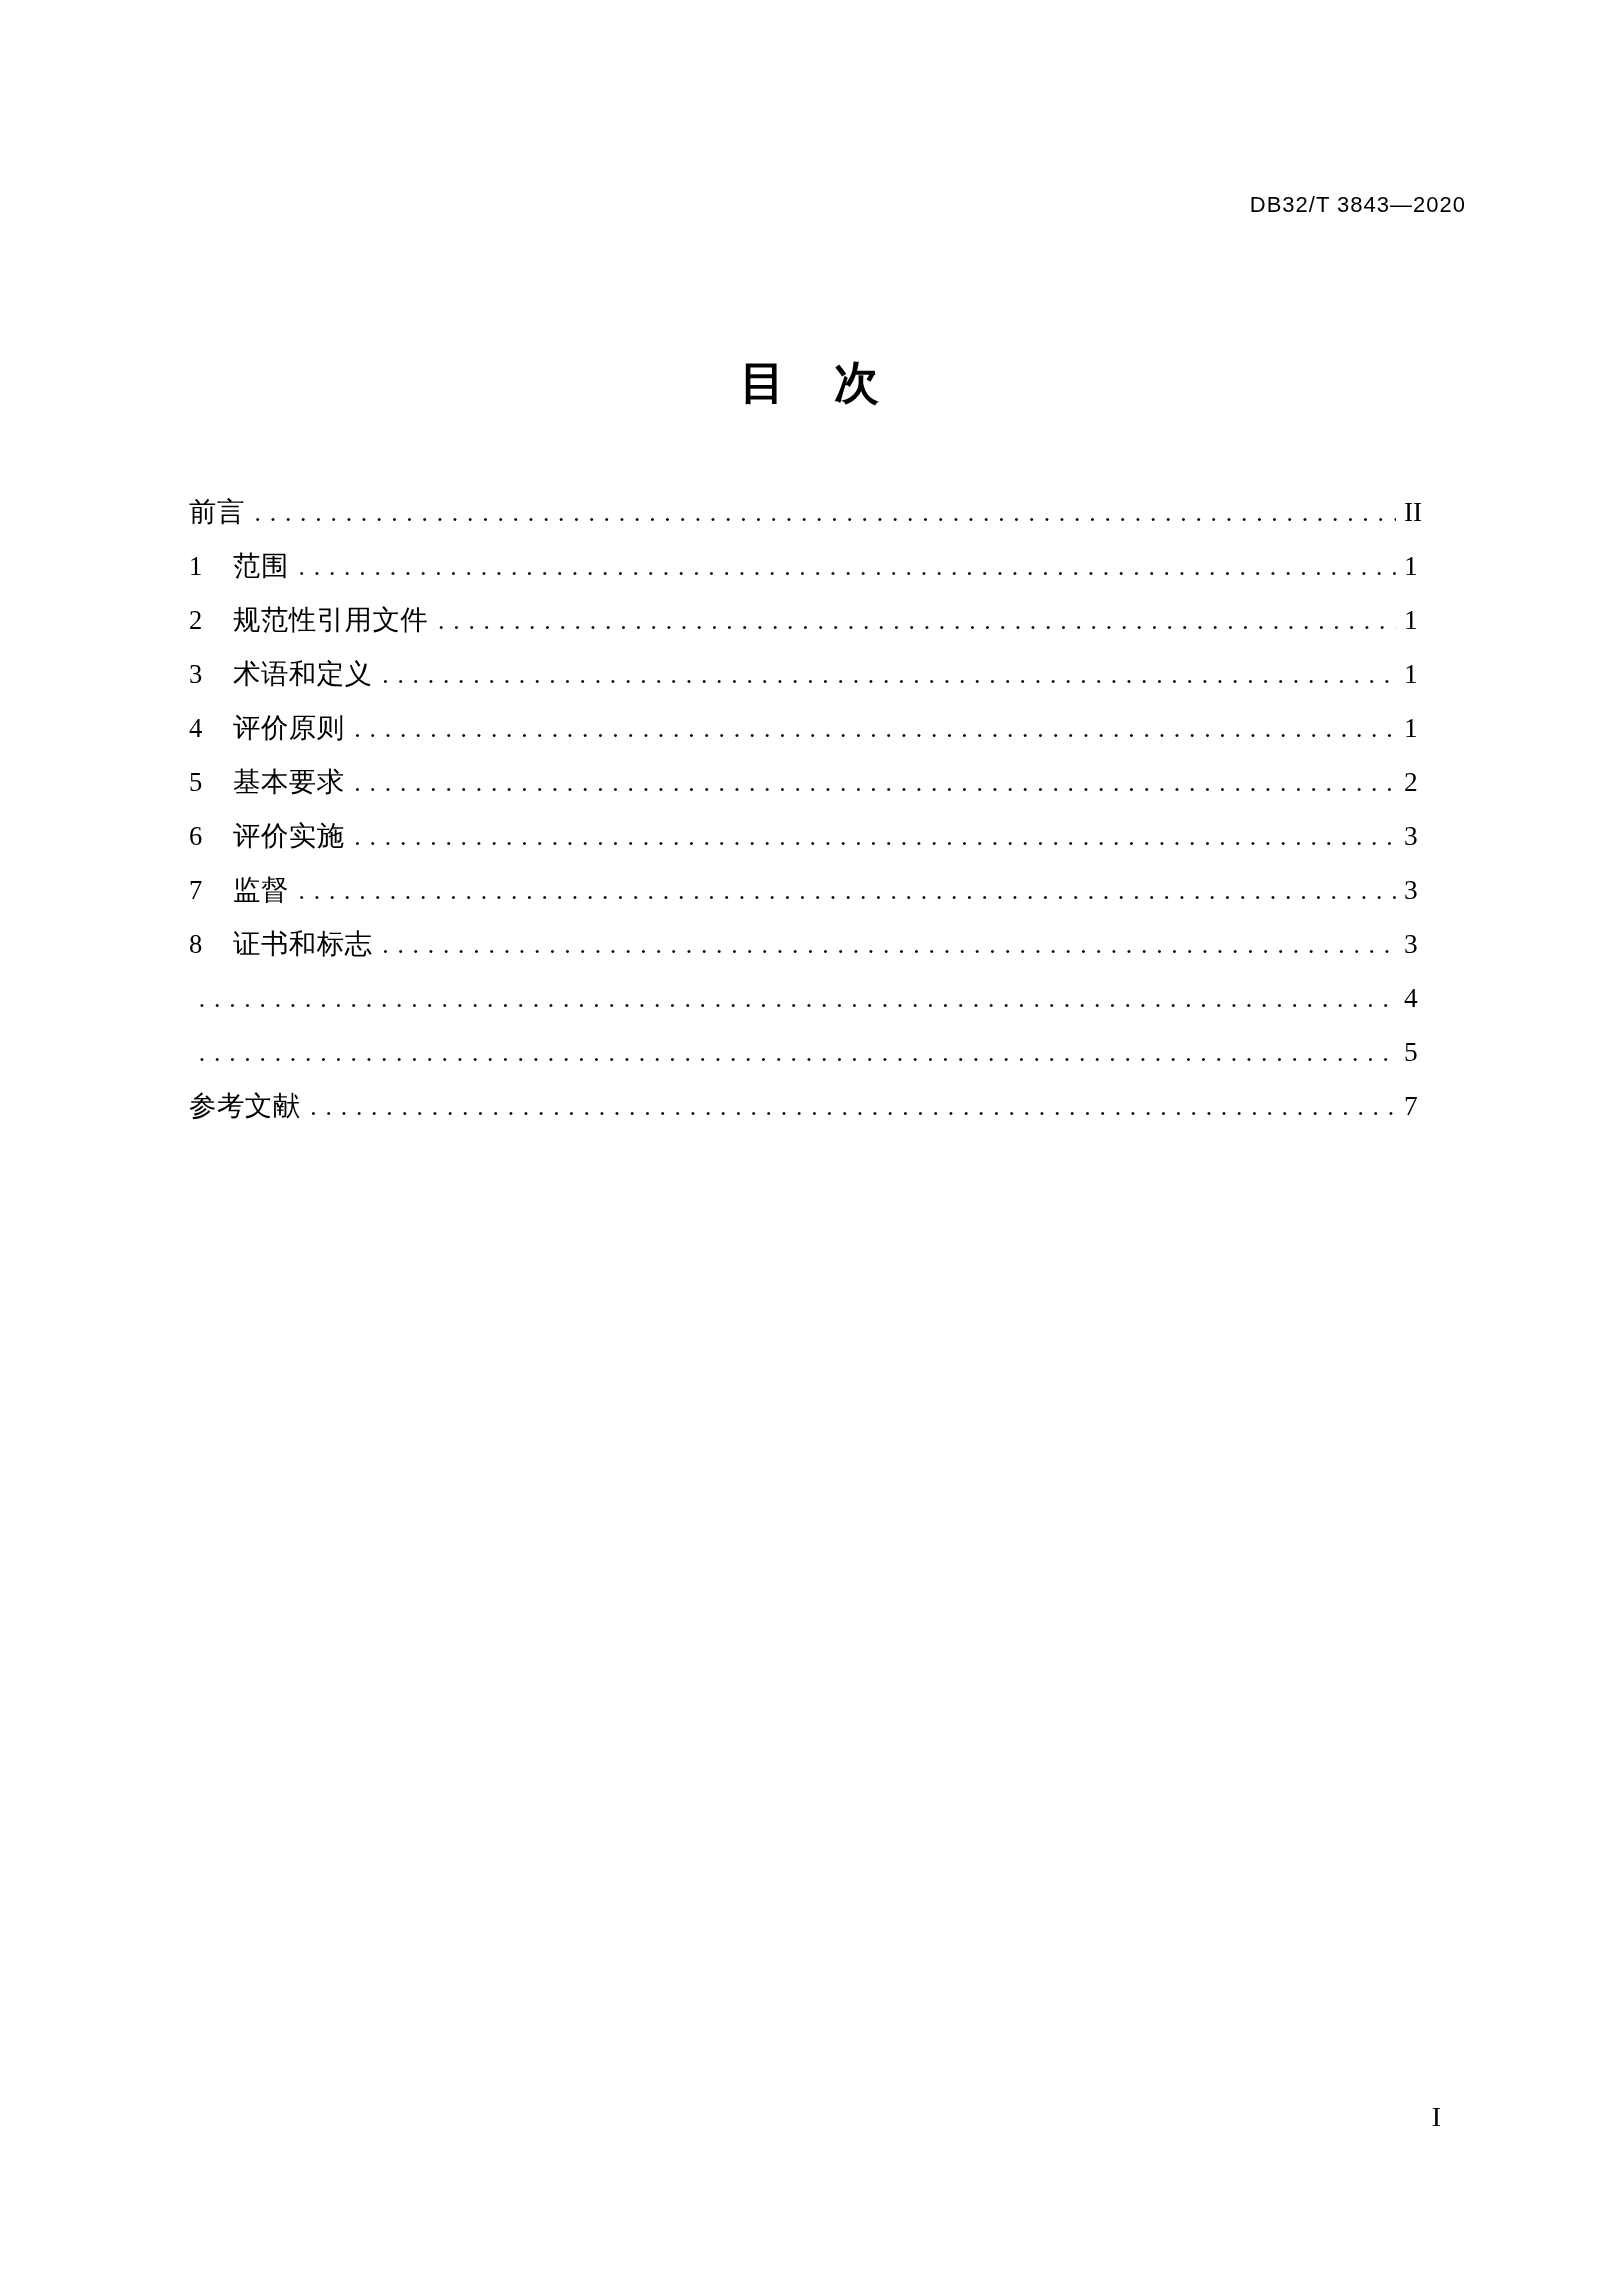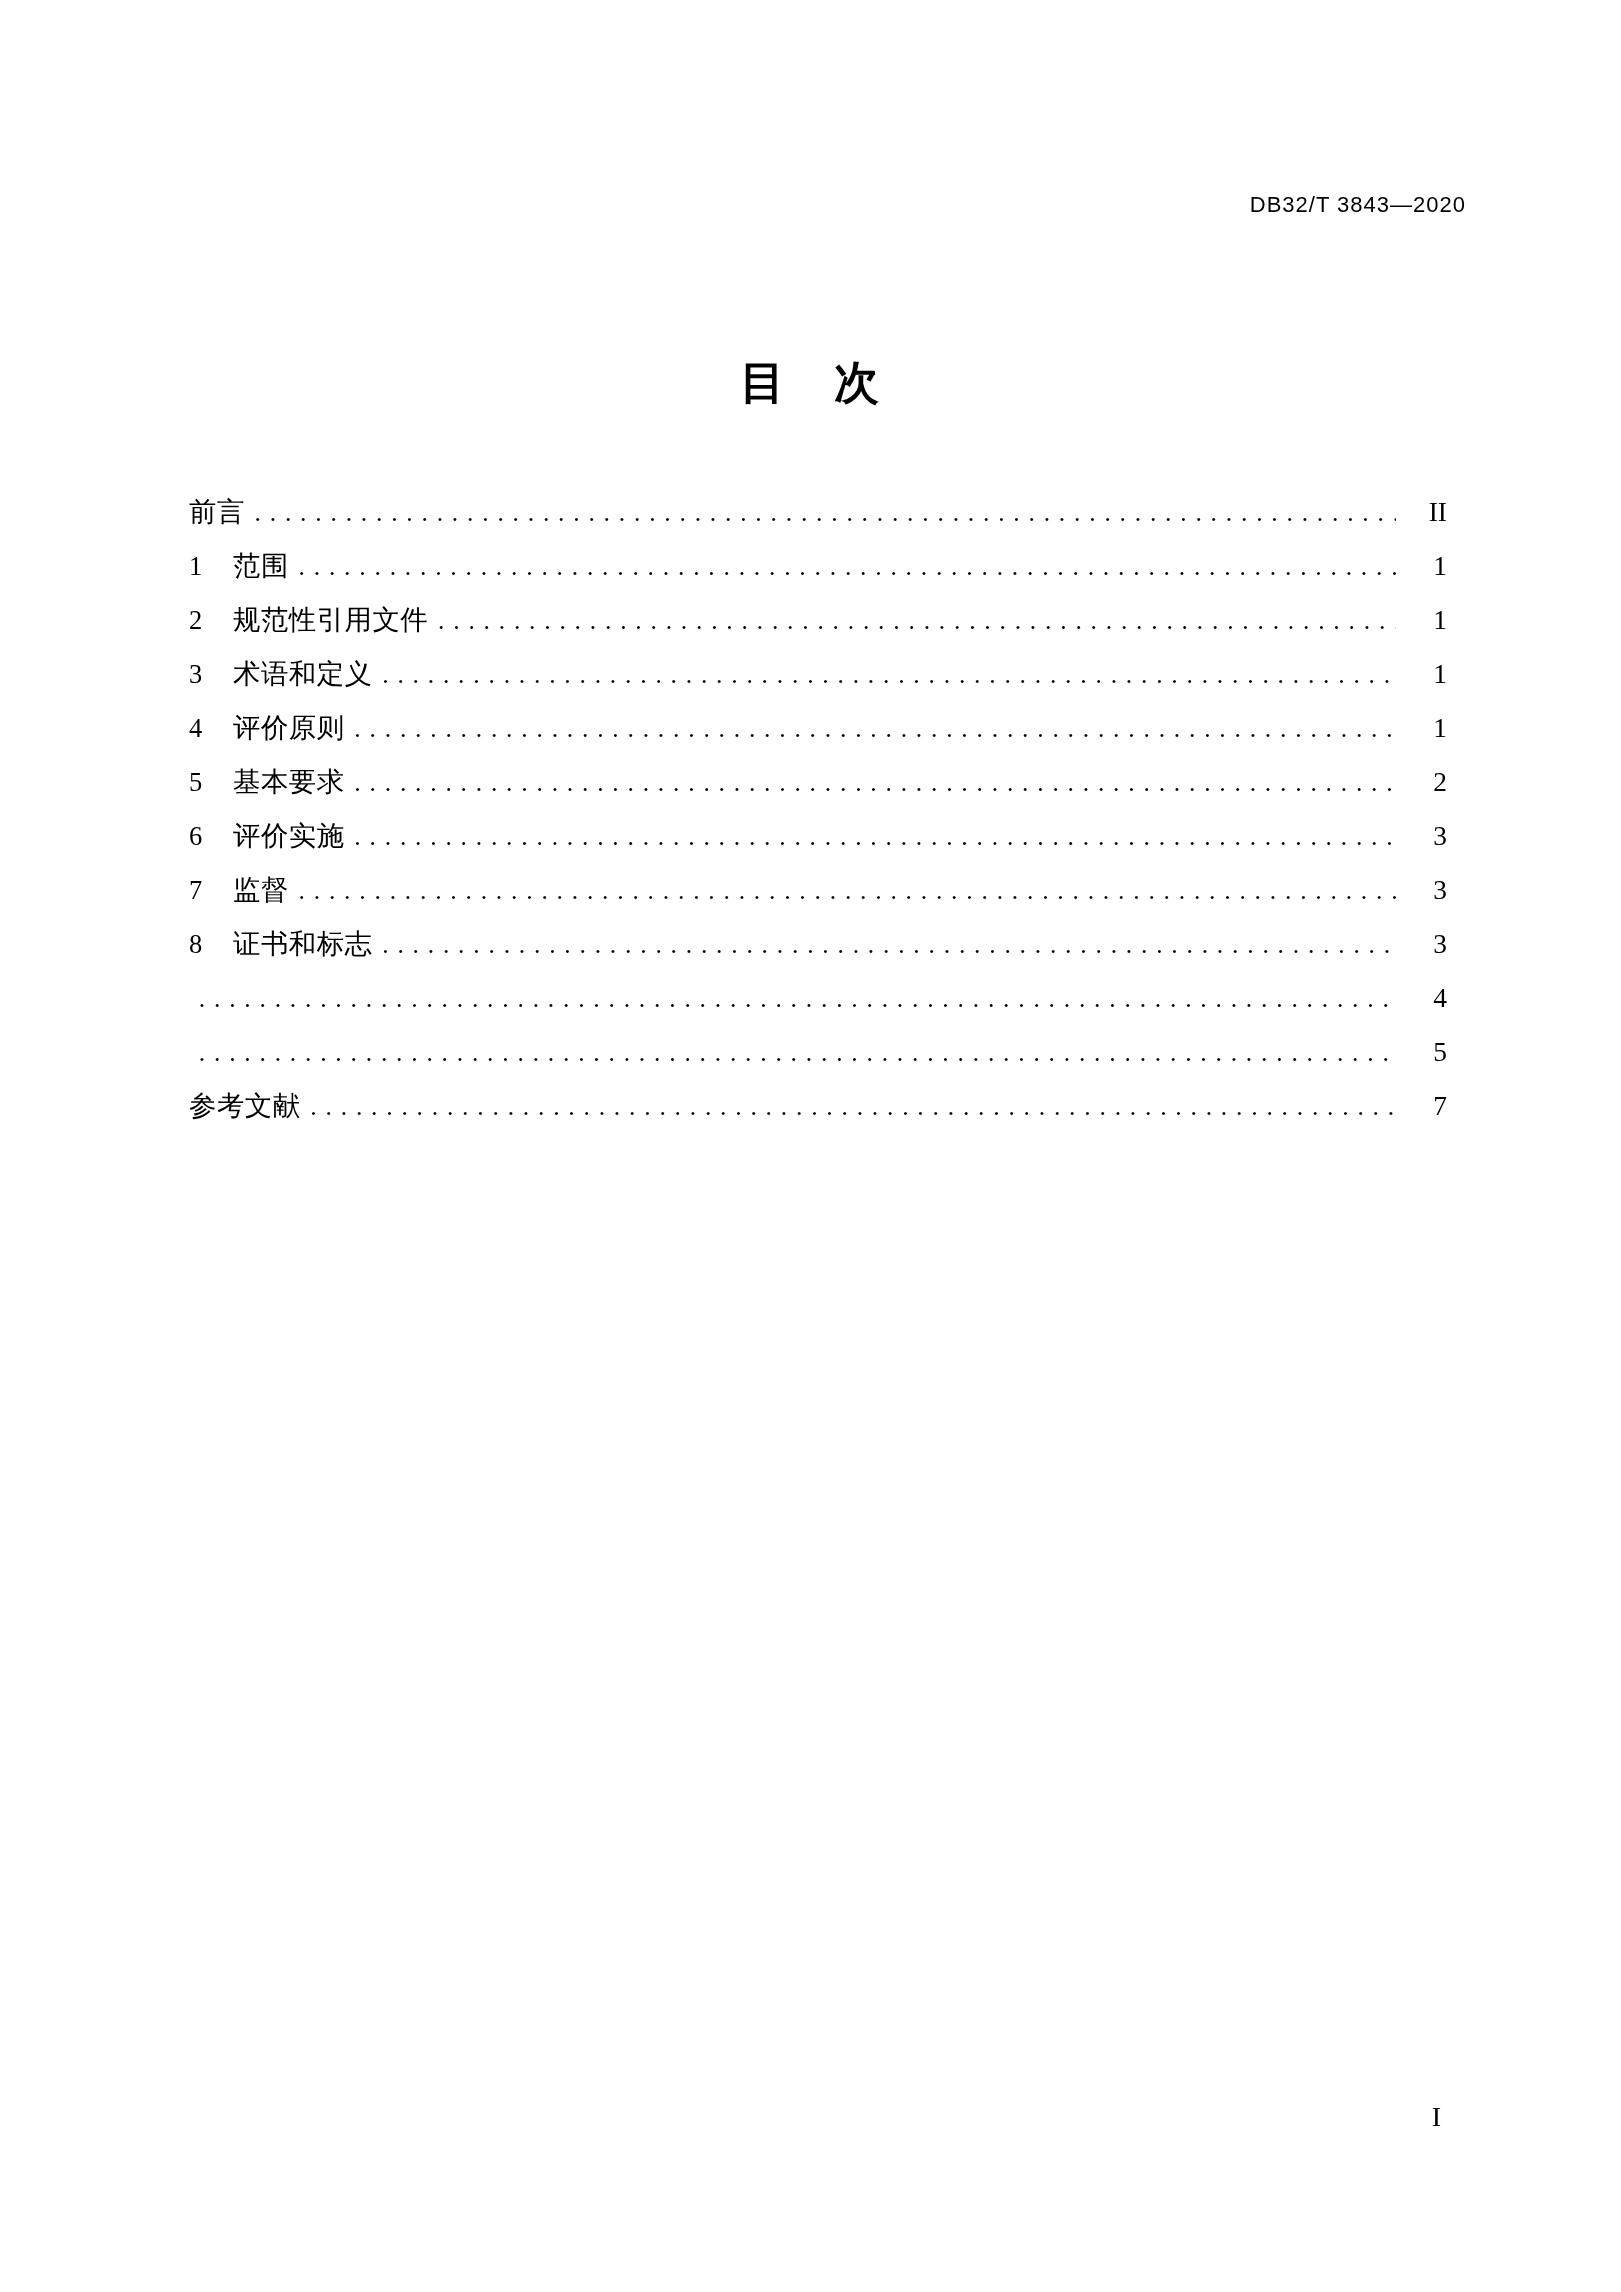--- a/index.html
+++ b/index.html
@@ -63,21 +63,20 @@
     margin: 0 7.8px 0 9.8px;
     font-size: 25.5px;
   }
   .toc-dots::after {
     content: "..........................................................................................................................................................";
     letter-spacing: 8.8px;
   }
   .toc-page {
     flex: 0 0 auto;
     min-width: 43px;
-    text-align: right;
     font-size: 27.4px;
   }
   .footer-page {
     position: absolute;
     top: 2101px;
     right: 180px;
     font-size: 28px;
   }
 </style>
 </head>

